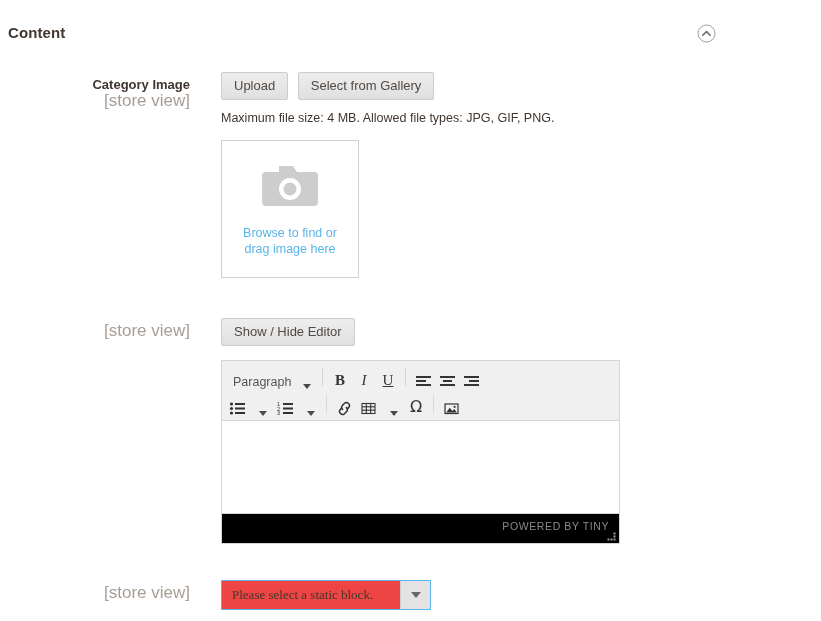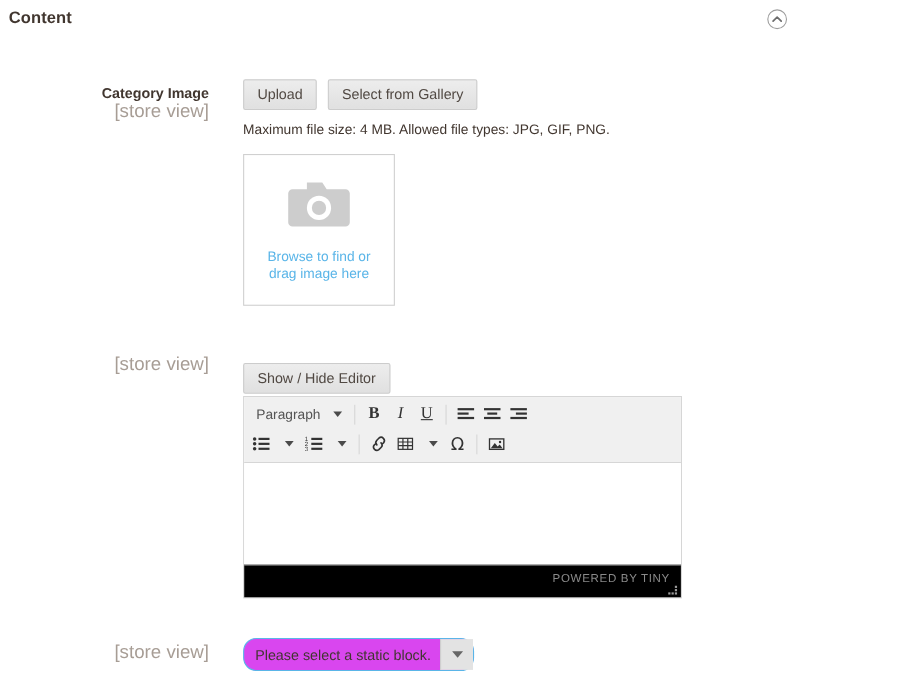--- a/index.html
+++ b/index.html
@@ -12,21 +12,21 @@
     font-size: 13px;
     color: #333333;
     overflow: hidden;
   }
 
   .page { position: relative; width: 821px; height: 621px; }
 
   
   .section-header {
     position: absolute;
-    left: 0; top: 0;
+    left: 0; top: 16px;
     width: 724px; height: 36px;
     display: flex; align-items: center;
   }
   .section-title {
     position: absolute;
     left: 8px; top: 8px;
     font-size: 15px;
     font-weight: bold;
     color: #41362f;
     letter-spacing: .1px;
@@ -111,21 +111,21 @@
     color: #5ab5e8;
     font-size: 12.5px;
     line-height: 16px;
     text-align: center;
     max-width: 115px;
   }
 
   
   #row-description { left: 0; top: 318px; width: 821px; }
   #row-description .field-label { left: 30px; top: 5px; }
-  .desc-btn-wrap { position: absolute; left: 221px; top: 12px; }
+  .desc-btn-wrap { position: absolute; left: 221px; top: 0; }
 
   .editor {
     position: absolute;
     left: 221px; top: 42px;
     width: 399px;
     border: 1px solid #d6d6d6;
     background: #ffffff;
   }
   .editor-toolbar {
     background: #f0f0f0;
@@ -138,21 +138,21 @@
     height: 27px;
   }
   .tb-sep {
     width: 1px;
     height: 18px;
     background: #d6d6d6;
     margin: 0 5px;
   }
   .tb-item {
     display: flex;
-    align-items: center;
+    align-items: flex-end;
     justify-content: center;
     height: 24px;
     min-width: 24px;
     padding: 0 2px;
     cursor: pointer;
     color: #333333;
     border-radius: 2px;
   }
   .tb-item.fmt {
     padding: 0 6px 0 8px;
@@ -199,25 +199,26 @@
   }
 
   
   #row-cms-block { left: 0; top: 580px; width: 821px; }
   #row-cms-block .field-label { left: 30px; top: 5px; }
   .select-wrap {
     position: absolute;
     left: 221px; top: 0;
     width: 210px; height: 30px;
     border: 1px solid #5ab5e8;
-    border-radius: 12px;
-    background: #d946ef;
+    border-radius: 0;
+    background: #ef4444;
     display: flex;
     align-items: stretch;
     cursor: pointer;
+    font-family: Liberation Serif, serif;
   }
   .select-value {
     flex: 1;
     display: flex;
     align-items: center;
     padding-left: 10px;
     font-size: 13px;
     color: #41362f;
     white-space: nowrap;
     overflow: hidden;

